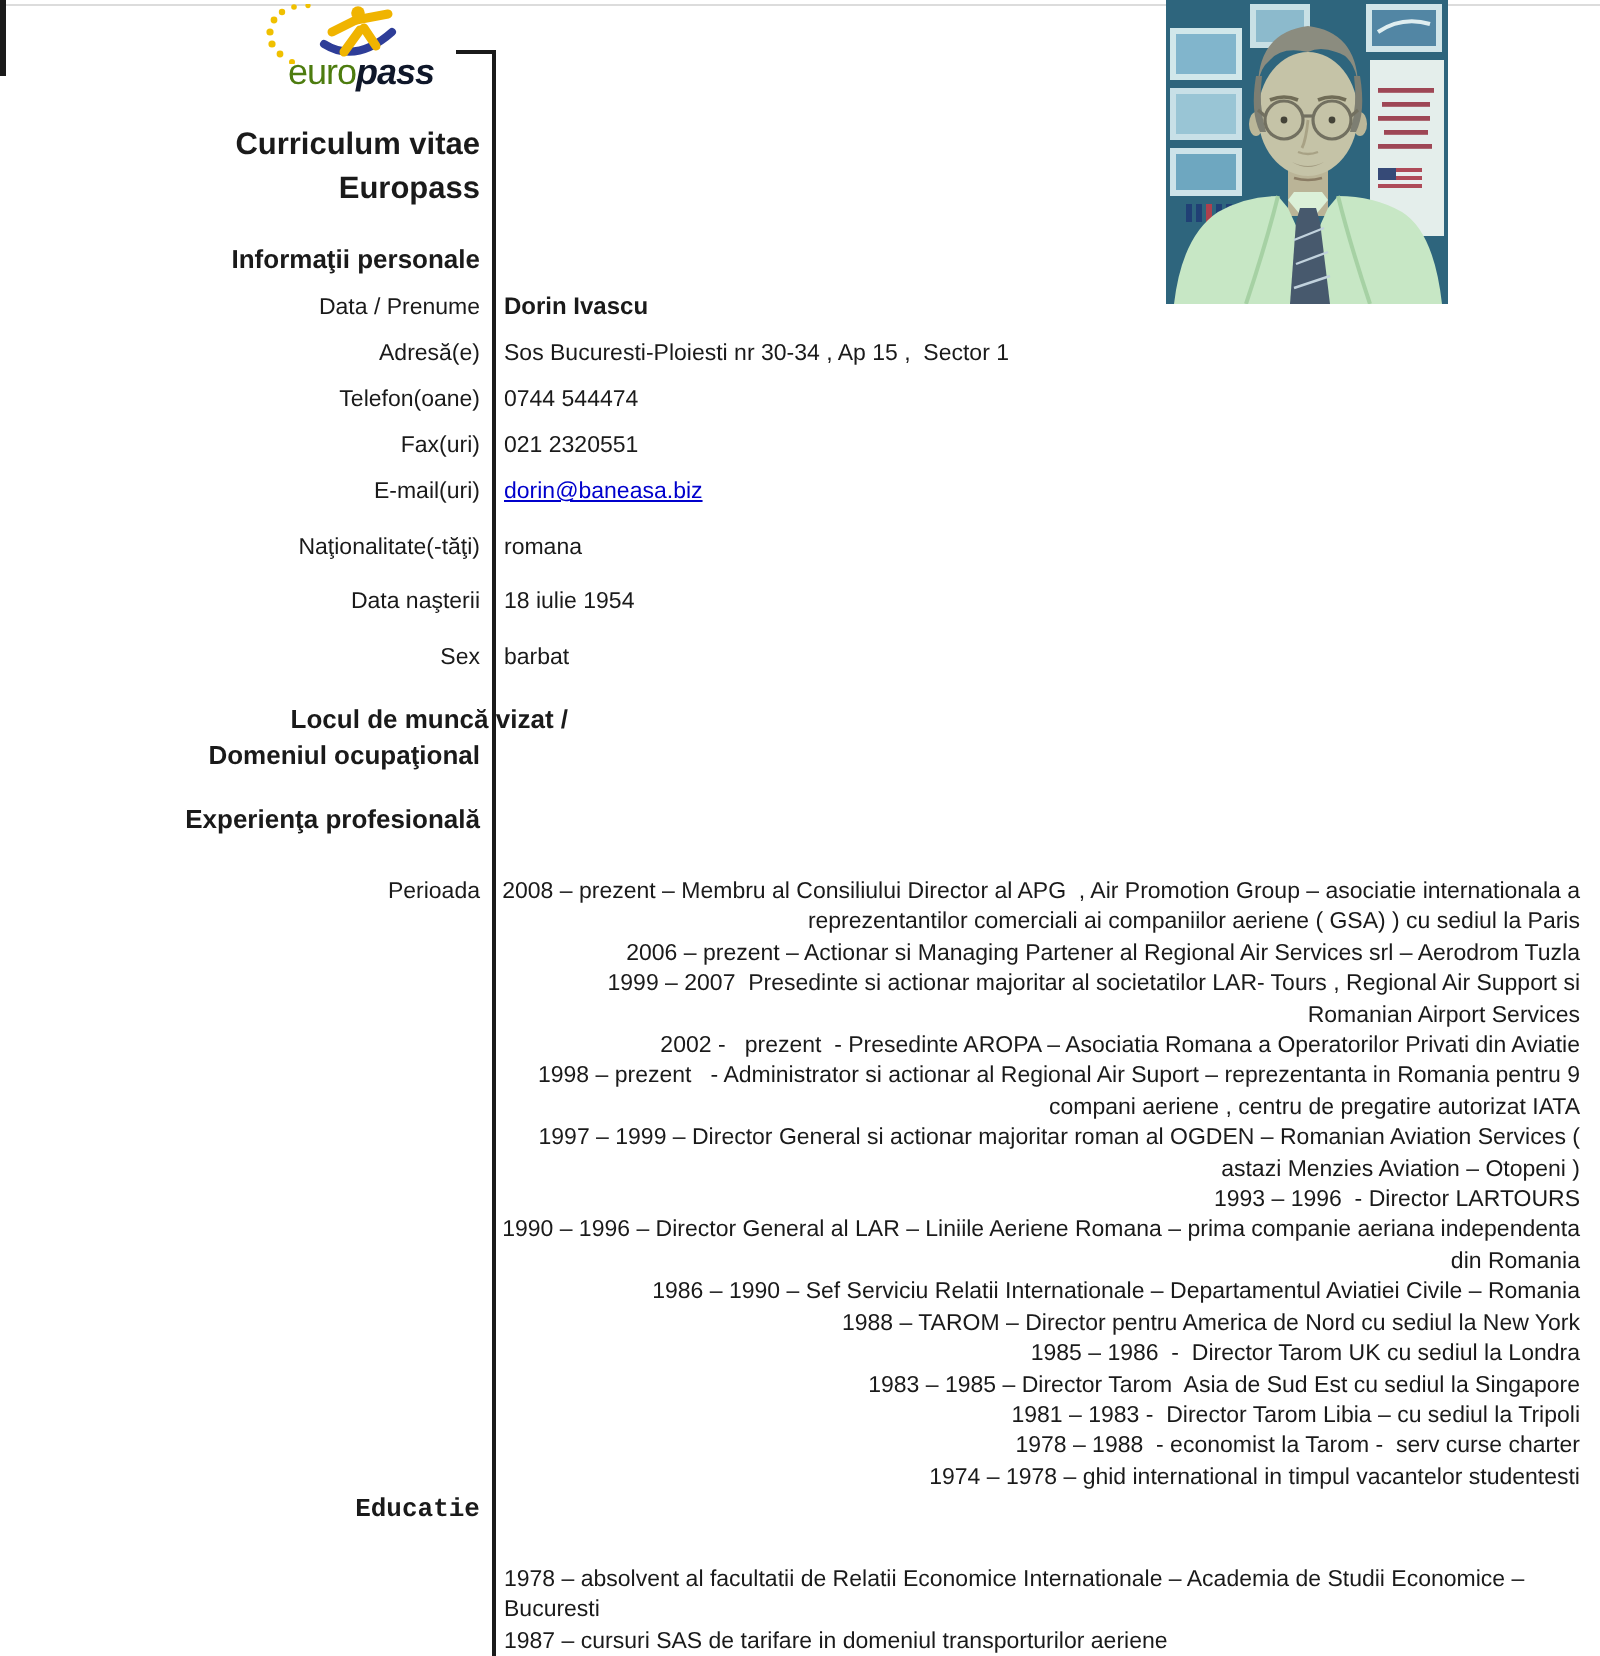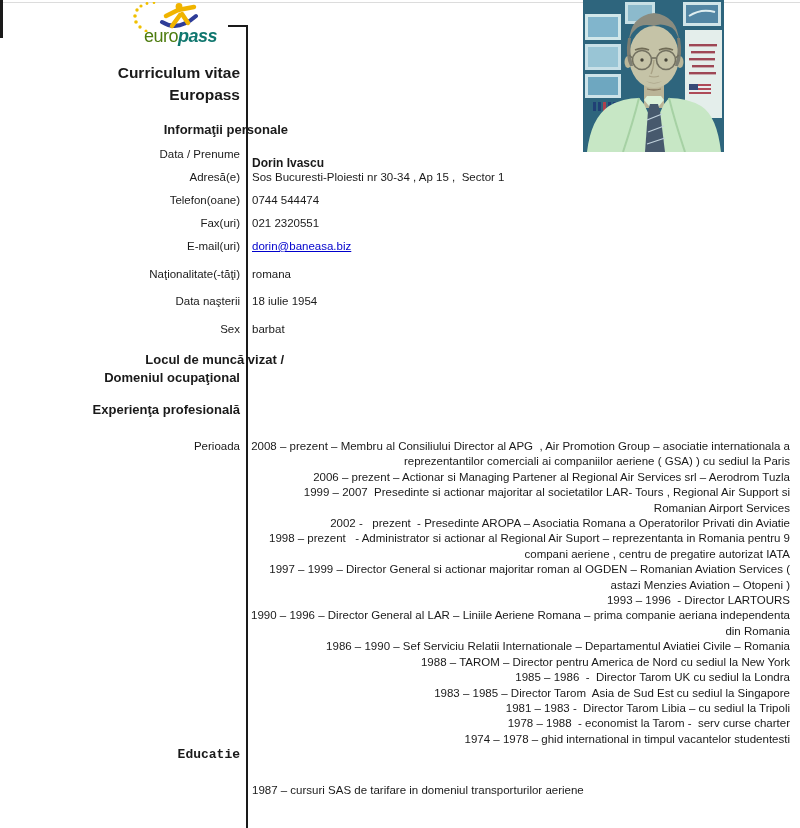--- a/index.html
+++ b/index.html
@@ -8,21 +8,21 @@
     font-family:"Liberation Sans","DejaVu Sans",sans-serif;color:#1a1a1a;
   }
   .top-line{position:absolute;left:0;top:2px;width:800px;height:1px;background:#dcdcdc;}
   .left-notch{position:absolute;left:0;top:0;width:3px;height:38px;background:#1a1a1a;}
 
   
   .logo{position:absolute;left:126px;top:2px;width:130px;height:46px;}
   .logo svg{position:absolute;left:0;top:0;}
   .logo-text{position:absolute;left:18px;top:24px;font-size:18px;letter-spacing:-0.5px;line-height:20px;white-space:nowrap;}
   .logo-text .euro{color:#4d7c0f;}
-  .logo-text .pass{color:#0f766e;font-weight:bold;font-style:italic;margin-top:44px;}
+  .logo-text .pass{color:#0f172a;font-weight:bold;font-style:italic;margin-top:44px;}
 
   
   .corner-h{position:absolute;left:228px;top:25px;width:19px;height:1.5px;background:#1a1a1a;}
   .v-line{position:absolute;left:246px;top:25px;width:1.5px;height:803px;background:#1a1a1a;}
 
   
   .photo{position:absolute;left:583px;top:0;width:141px;height:152px;}
 
   
   .title1{position:absolute;left:0;top:62px;width:240px;text-align:right;font-weight:bold;font-size:15.5px;line-height:21px;}
@@ -155,24 +155,24 @@
       </g>
       <path d="M56,98 Q50,122 40,152" stroke="#a9d2a0" stroke-width="2" fill="none"></path>
       <path d="M86,98 Q92,122 102,152" stroke="#a9d2a0" stroke-width="2" fill="none"></path>
       <rect width="141" height="152" fill="#8fd0d0" opacity="0.10"></rect>
     </svg>
   </div>
 
   <div class="title1">Curriculum vitae</div>
   <div class="title2">Europass</div>
 
-  <div class="heading" style="top:121px;padding-left:48px;">Informaţii personale</div>
+  <div class="heading" style="top:121px;">Informaţii personale</div>
 
   <div class="lbl" style="top:147px;">Data / Prenume</div>
-  <div class="val b" style="top:156px;">Dorin Ivascu</div>
+  <div class="val b" style="top:146px;">Dorin Ivascu</div>
 
   <div class="lbl" style="top:170px;">Adresă(e)</div>
   <div class="val" style="top:170px;">Sos Bucuresti-Ploiesti nr 30-34 , Ap 15 ,  Sector 1</div>
 
   <div class="lbl" style="top:193px;">Telefon(oane)</div>
   <div class="val" style="top:193px;">0744 544474</div>
 
   <div class="lbl" style="top:216px;">Fax(uri)</div>
   <div class="val" style="top:216px;text-align:right;">021 2320551</div>
 
@@ -207,16 +207,17 @@
     <p>1988 – TAROM – Director pentru America de Nord cu sediul la New York</p>
     <p>1985 – 1986  -  Director Tarom UK cu sediul la Londra</p>
     <p>1983 – 1985 – Director Tarom  Asia de Sud Est cu sediul la Singapore</p>
     <p>1981 – 1983 -  Director Tarom Libia – cu sediul la Tripoli</p>
     <p>1978 – 1988  - economist la Tarom -  serv curse charter</p>
     <p>1974 – 1978 – ghid international in timpul vacantelor studentesti</p>
   </div>
 
   <div class="heading" style="top:746px;font-family:Liberation Mono, monospace;">Educatie</div>
   <div class="edu-block">
+    <p>1978 – absolvent al facultatii de Relatii Economice Internationale – Academia de Studii Economice – Bucuresti</p>
     <p>1987 – cursuri SAS de tarifare in domeniul transporturilor aeriene</p>
   </div>
 
 </div>
 
 </body></html>

